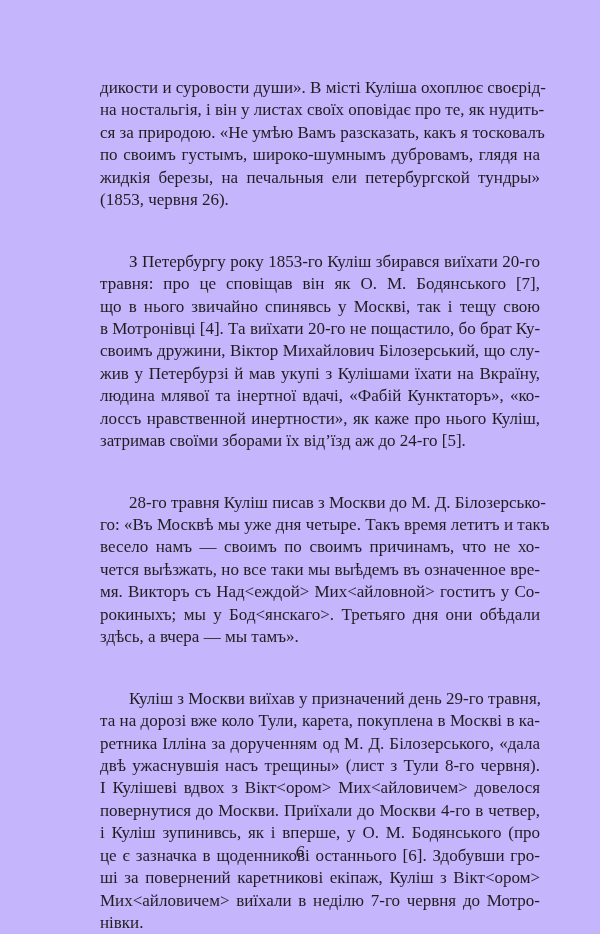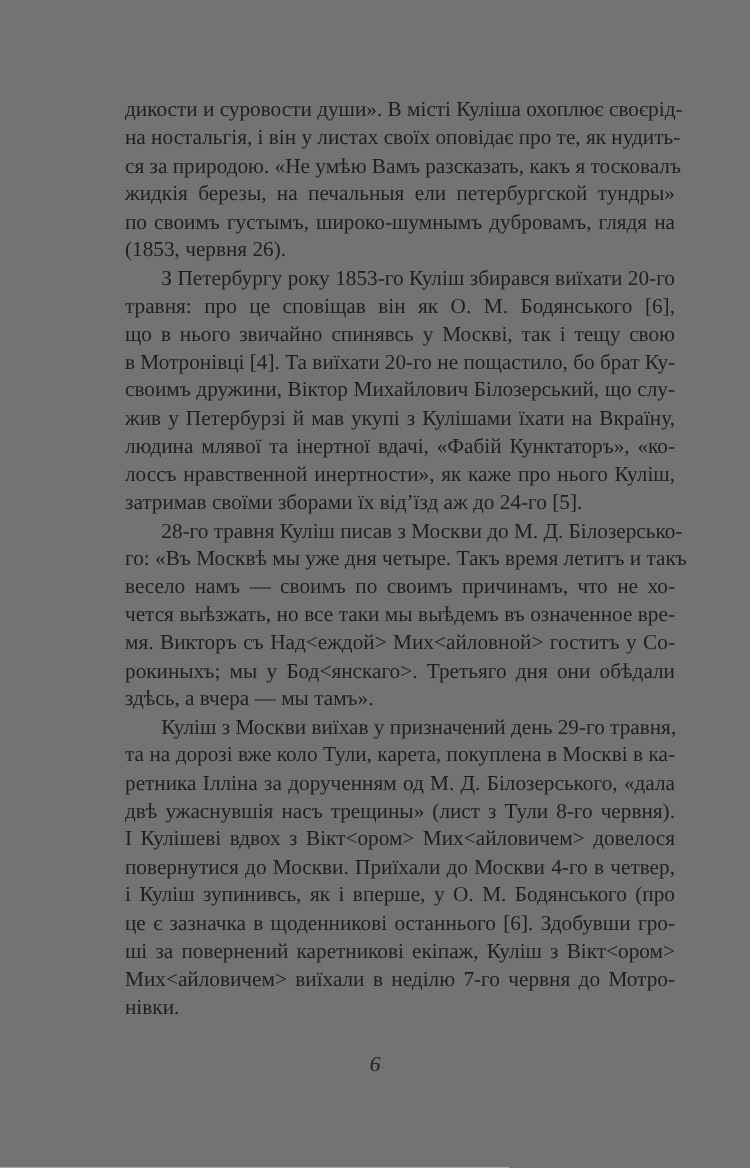--- a/index.html
+++ b/index.html
@@ -10,21 +10,21 @@
   body {
     width: 600px;
     height: 934px;
     position: relative;
     overflow: hidden;
   }
   .page {
     position: absolute;
     left: 0; top: 0;
     width: 600px; height: 934px;
-    background: #737373;
+    background: #c4b5fd;
   }
   .text-block {
     position: absolute;
     left: 100px;
     top: 77px;
     width: 440px;
     font-family: "Liberation Serif", "DejaVu Serif", serif;
     font-size: 17px;
     line-height: 22.45px;
     color: #1e1e1e;
@@ -37,20 +37,21 @@
     text-align-last: justify;
     overflow: visible;
   }
   .line.last {
     text-align: center;
     text-align-last: left;
     font-family: Liberation Serif, serif;
   }
   .line.indent {
     padding-left: 29px;
+    margin-top: 39px;
   }
   .page-number {
     position: absolute;
     left: 0;
     width: 600px;
     top: 842px;
     text-align: center;
     font-family: "Liberation Serif", "DejaVu Serif", serif;
     font-style: italic;
     font-size: 17px;
@@ -60,28 +61,28 @@
 </head>
 <body>
 
 <div class="page">
   <div class="text-block">
 
     <div>
       <span class="line">дикости и суровости души». В місті Куліша охоплює своєрід-</span>
       <span class="line">на ностальгія, і він у листах своїх оповідає про те, як нудить-</span>
       <span class="line">ся за природою. «Не умѣю Вамъ разсказать, какъ я тосковалъ</span>
+      <span class="line">по своимъ густымъ, широко-шумнымъ дубровамъ, глядя на</span>
       <span class="line">жидкія березы, на печальныя ели петербургской тундры»</span>
-      <span class="line">по своимъ густымъ, широко-шумнымъ дубровамъ, глядя на</span>
       <span class="line last">(1853, червня 26).</span>
     </div>
 
     <div>
       <span class="line indent">З Петербургу року 1853-го Куліш збирався виїхати 20-го</span>
-      <span class="line">травня: про це сповіщав він як О. М. Бодянського [6],</span>
+      <span class="line">травня: про це сповіщав він як О. М. Бодянського [7],</span>
       <span class="line">що в нього звичайно спинявсь у Москві, так і тещу свою</span>
       <span class="line">в Мотронівці [4]. Та виїхати 20-го не пощастило, бо брат Ку-</span>
       <span class="line">своимъ дружини, Віктор Михайлович Білозерський, що слу-</span>
       <span class="line">жив у Петербурзі й мав укупі з Кулішами їхати на Вкраїну,</span>
       <span class="line">людина млявої та інертної вдачі, «Фабій Кунктаторъ», «ко-</span>
       <span class="line">лоссъ нравственной инертности», як каже про нього Куліш,</span>
       <span class="line last">затримав своїми зборами їх від’їзд аж до 24-го [5].</span>
     </div>
 
     <div>

